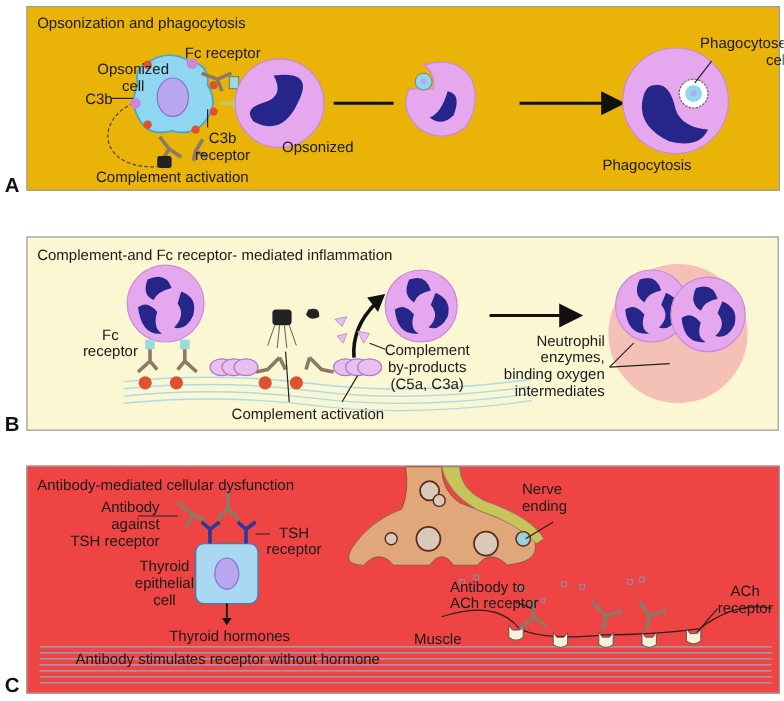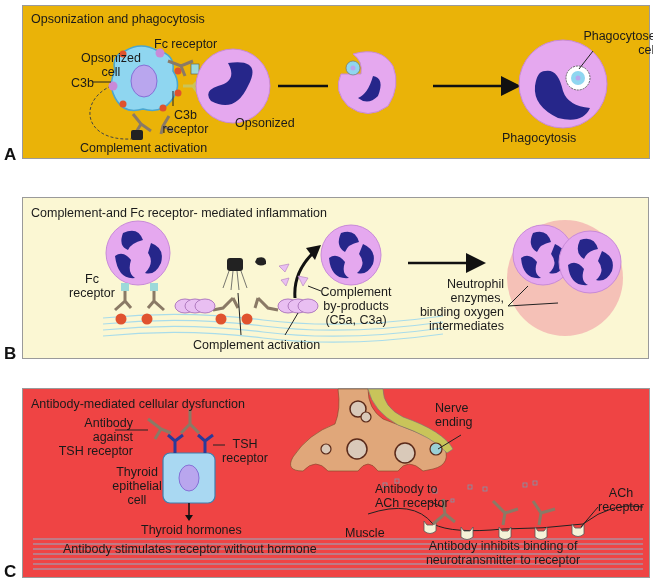--- a/index.html
+++ b/index.html
@@ -280,18 +280,14 @@
   </div>
   <div class="t" style="left:314px;top:93px;margin-left:38px;">
     <div>Antibody to</div>
     <div>ACh receptor</div>
   </div>
   <div class="t c" style="left:570px;top:97px;width:56px;">
     <div>ACh</div>
     <div>receptor</div>
   </div>
   <div class="t" style="left:322px;top:137px;">Muscle</div>
-  <div class="t c" style="left:380px;top:150px;width:200px;">
-    <div>Antibody inhibits binding of</div>
-    <div>neurotransmitter to receptor</div>
-  </div>
 </div>
 <div class="plabel" style="left:4px;top:562px;">C</div>
 
 </body></html>

